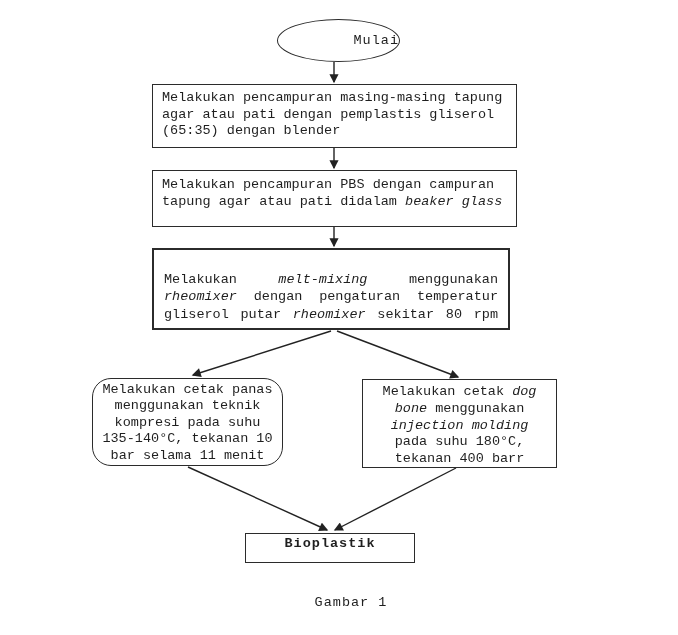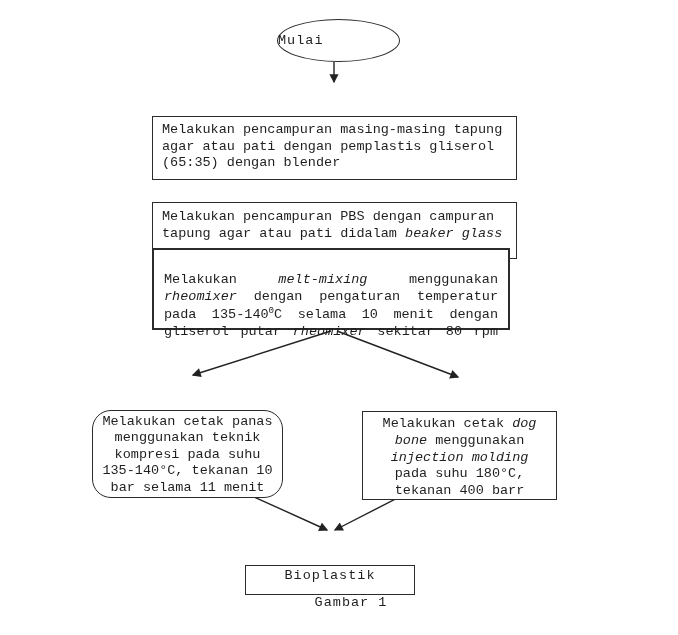--- a/index.html
+++ b/index.html
@@ -3,40 +3,40 @@
 <meta charset="utf-8">
 <style>
   html,body{margin:0;padding:0;background:#ffffff;}
   #canvas{
     position:relative;width:678px;height:635px;background:#ffffff;
     font-family:"Liberation Mono","DejaVu Sans Mono",monospace;
     color:#1f1f1f;overflow:hidden;
   }
   #connectors{position:absolute;left:0;top:0;width:678px;height:635px;}
   .node{position:absolute;box-sizing:border-box;background:#ffffff;}
-  .rect{border:1.5px solid #2b2b2b;margin-top:32px;}
+  .rect{border:1.5px solid #2b2b2b;}
   .thick{border:2px solid #2b2b2b;}
   .ellipse{
     border:1.6px solid #2b2b2b;border-radius:50%;
-    display:flex;align-items:center;justify-content:flex-start;
+    display:flex;align-items:center;justify-content:flex-end;
     font-size:13.5px;letter-spacing:1px;
   }
   .line{font-size:13.5px;line-height:16.5px;white-space:nowrap;}
   .just{white-space:normal;text-align:justify;text-align-last:justify;line-height:17.4px;}
   .center{text-align:center;}
   .seg-i{font-style:italic;}
   .seg-sup{vertical-align:super;font-size:0.68em;line-height:0;}
   #box1{left:152px;top:84px;width:365px;height:64px;padding:5px 9px;}
   #box2{left:152px;top:170px;width:365px;height:57px;padding:6px 9px;}
   #box3{left:152px;top:248px;width:358px;height:82px;padding:21px 10px;}
   #boxL{left:92px;top:378px;width:191px;height:88px;padding:3px 4px;border-radius:19px;}
   #boxL .line{line-height:16.4px;}
   #boxR{left:362px;top:379px;width:195px;height:89px;padding:4px 4px;}
   #boxR .line{line-height:16.8px;}
-  #boxBio{left:245px;top:533px;width:170px;height:30px;padding-top:2px;font-size:13.5px;letter-spacing:1px;}
+  #boxBio{left:245px;top:533px;width:170px;height:30px;padding-top:2px;font-size:13.5px;letter-spacing:1px;font-weight:bold;}
   #start{left:277px;top:19px;width:123px;height:43px;}
   #caption{position:absolute;left:0;top:595px;width:678px;text-align:center;font-size:13.5px;letter-spacing:1px;margin-left:12px;}
 </style>
 </head>
 <body>
 
 <div id="canvas">
 
   <svg id="connectors" viewBox="0 0 678 635" xmlns="http://www.w3.org/2000/svg">
     <defs>
@@ -64,21 +64,20 @@
   </div>
 
   <div id="box2" class="node rect">
     <div class="line"><span>Melakukan pencampuran PBS dengan campuran</span></div>
     <div class="line"><span>tapung agar atau pati didalam </span><span class="seg-i">beaker glass</span></div>
   </div>
 
   <div id="box3" class="node thick">
     <div class="line just"><span>Melakukan </span><span class="seg-i">melt-mixing</span><span> menggunakan</span></div>
     <div class="line just"><span class="seg-i">rheomixer</span><span> dengan pengaturan temperatur</span></div>
-    <div class="line just"><span>pada 135-140</span><span class="seg-sup">0</span><span>C selama 10 menit dengan</span></div>
     <div class="line just"><span>gliserol putar </span><span class="seg-i">rheomixer</span><span> sekitar 80 rpm</span></div>
   </div>
 
   <div id="boxL" class="node rect center">
     <div class="line"><span>Melakukan cetak panas</span></div>
     <div class="line"><span>menggunakan teknik</span></div>
     <div class="line"><span>kompresi pada suhu</span></div>
     <div class="line"><span>135-140°C, tekanan 10</span></div>
     <div class="line"><span>bar selama 11 menit</span></div>
   </div>

